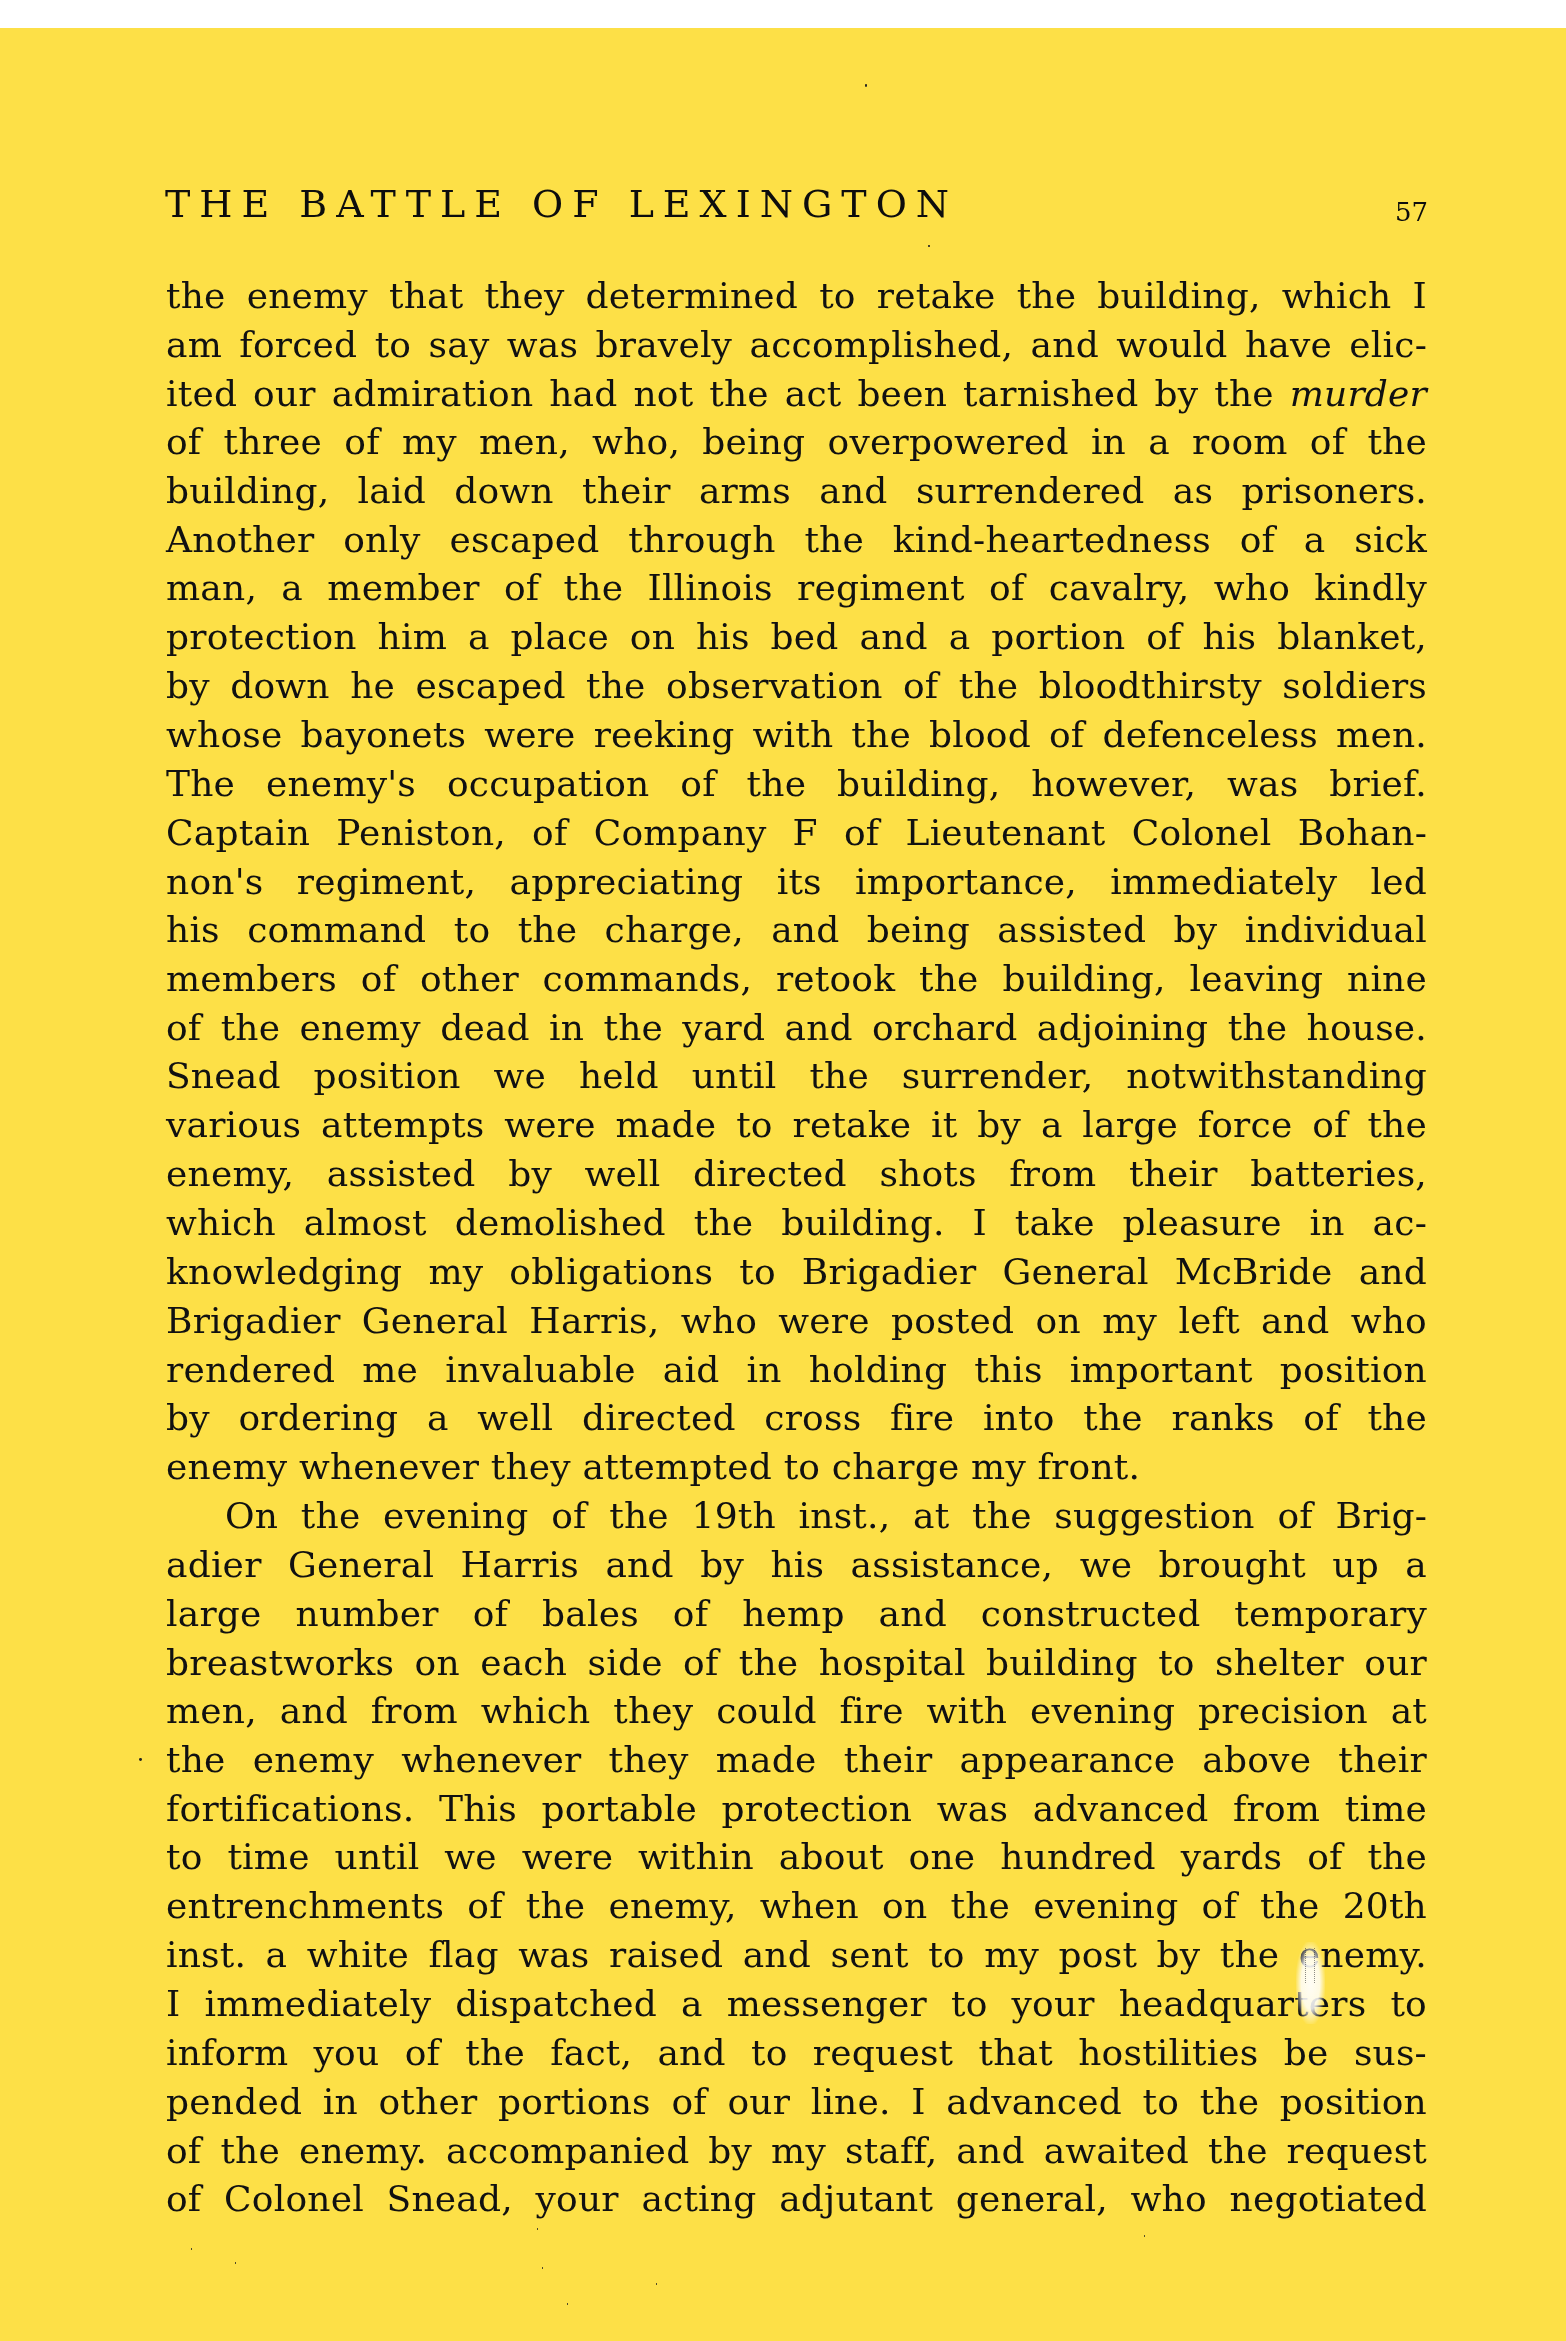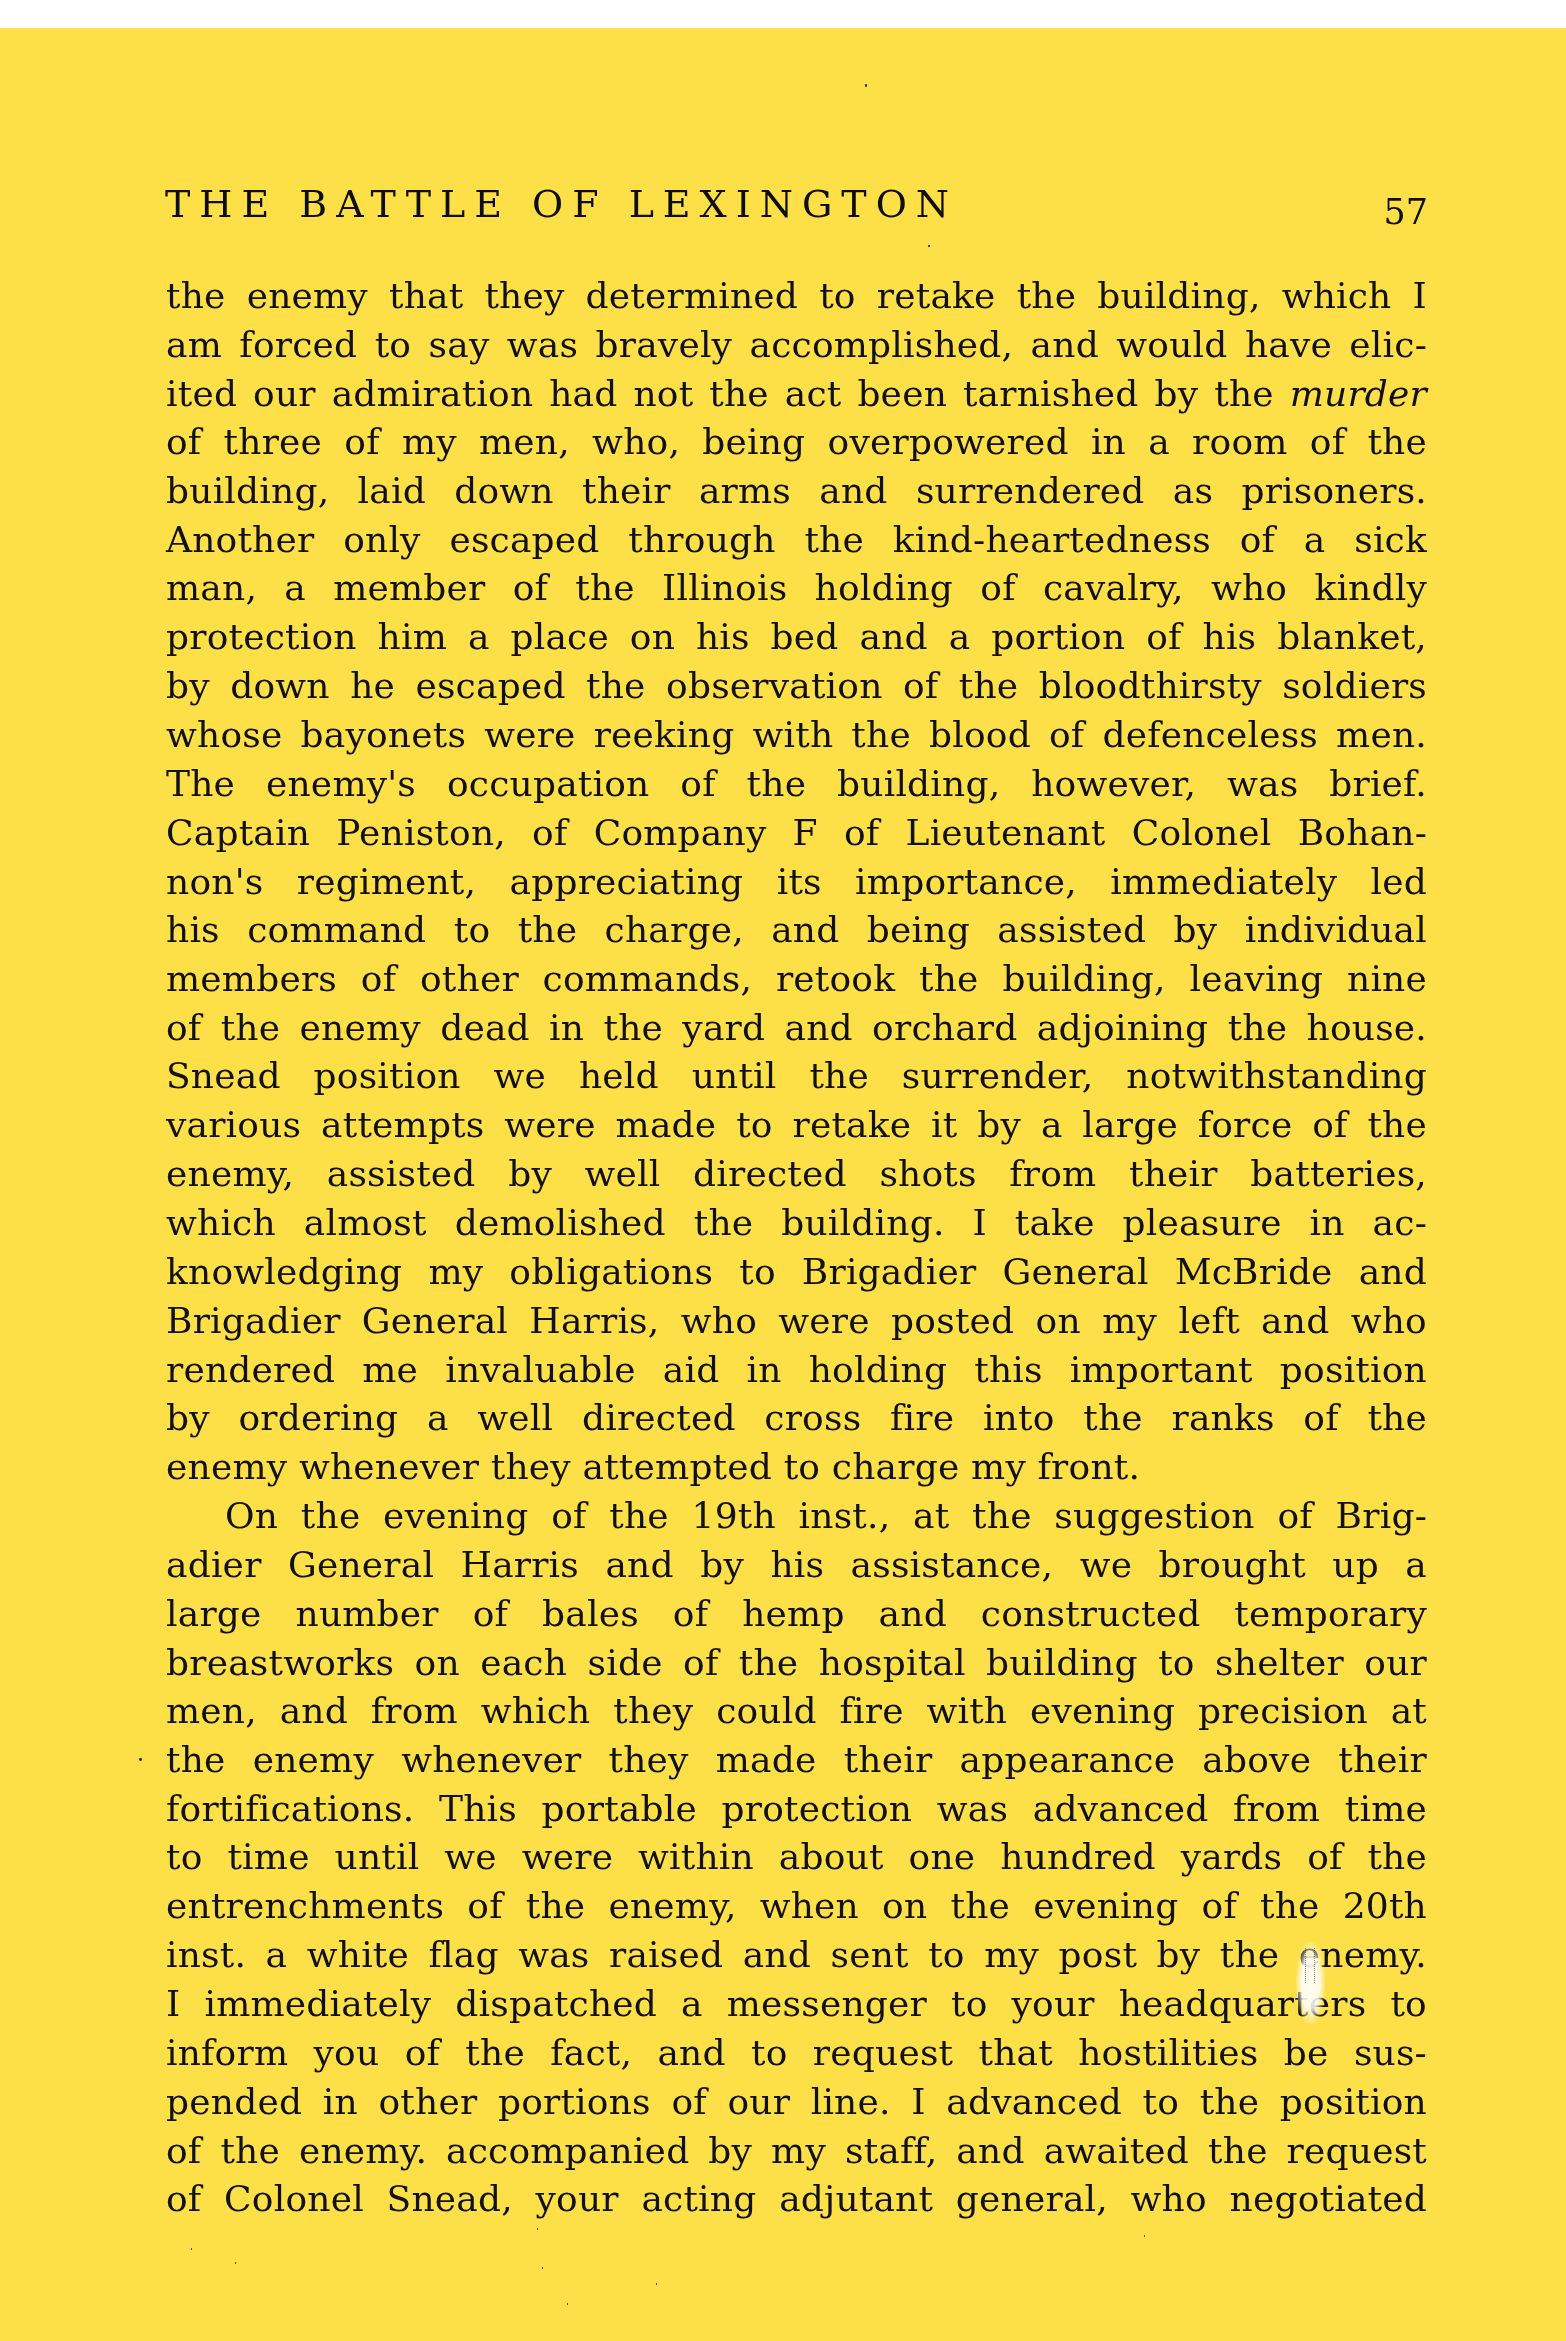--- a/index.html
+++ b/index.html
@@ -40,21 +40,21 @@
     letter-spacing: 9px;
     font-weight: normal;
     white-space: nowrap;
     color: #0d0d0d;
   }
   .page-number {
     position: absolute;
     right: 0;
     top: 8.2px;
     font-family: "DejaVu Serif", "Liberation Serif", serif;
-    font-size: 35px;
+    font-size: 26px;
     line-height: 47px;
     white-space: nowrap;
     color: #0d0d0d;
   }
   .body-text {
     position: absolute;
     left: 166px;
     top: 0;
     width: 1261px;
   }
@@ -111,21 +111,21 @@
   </div>
 
   <div class="body-text">
 
     <div class="line" style="top:243px">the enemy that they determined to retake the building, which I</div>
     <div class="line" style="top:292px">am forced to say was bravely accomplished, and would have elic-</div>
     <div class="line" style="top:341px"><span>ited our admiration had not the act been tarnished by the </span><em>murder</em></div>
     <div class="line" style="top:389px">of three of my men, who, being overpowered in a room of the</div>
     <div class="line" style="top:438px">building, laid down their arms and surrendered as prisoners.</div>
     <div class="line" style="top:487px">Another only escaped through the kind-heartedness of a sick</div>
-    <div class="line" style="top:535px">man, a member of the Illinois holding of cavalry, who kindly</div>
+    <div class="line" style="top:535px">man, a member of the Illinois regiment of cavalry, who kindly</div>
     <div class="line" style="top:584px">protection him a place on his bed and a portion of his blanket,</div>
     <div class="line" style="top:633px">by down he escaped the observation of the bloodthirsty soldiers</div>
     <div class="line" style="top:682px">whose bayonets were reeking with the blood of defenceless men.</div>
     <div class="line" style="top:731px">The enemy's occupation of the building, however, was brief.</div>
     <div class="line" style="top:780px">Captain Peniston, of Company F of Lieutenant Colonel Bohan-</div>
     <div class="line" style="top:829px">non's regiment, appreciating its importance, immediately led</div>
     <div class="line" style="top:877px">his command to the charge, and being assisted by individual</div>
     <div class="line" style="top:926px">members of other commands, retook the building, leaving nine</div>
     <div class="line" style="top:975px">of the enemy dead in the yard and orchard adjoining the house.</div>
     <div class="line" style="top:1023px">Snead position we held until the surrender, notwithstanding</div>

